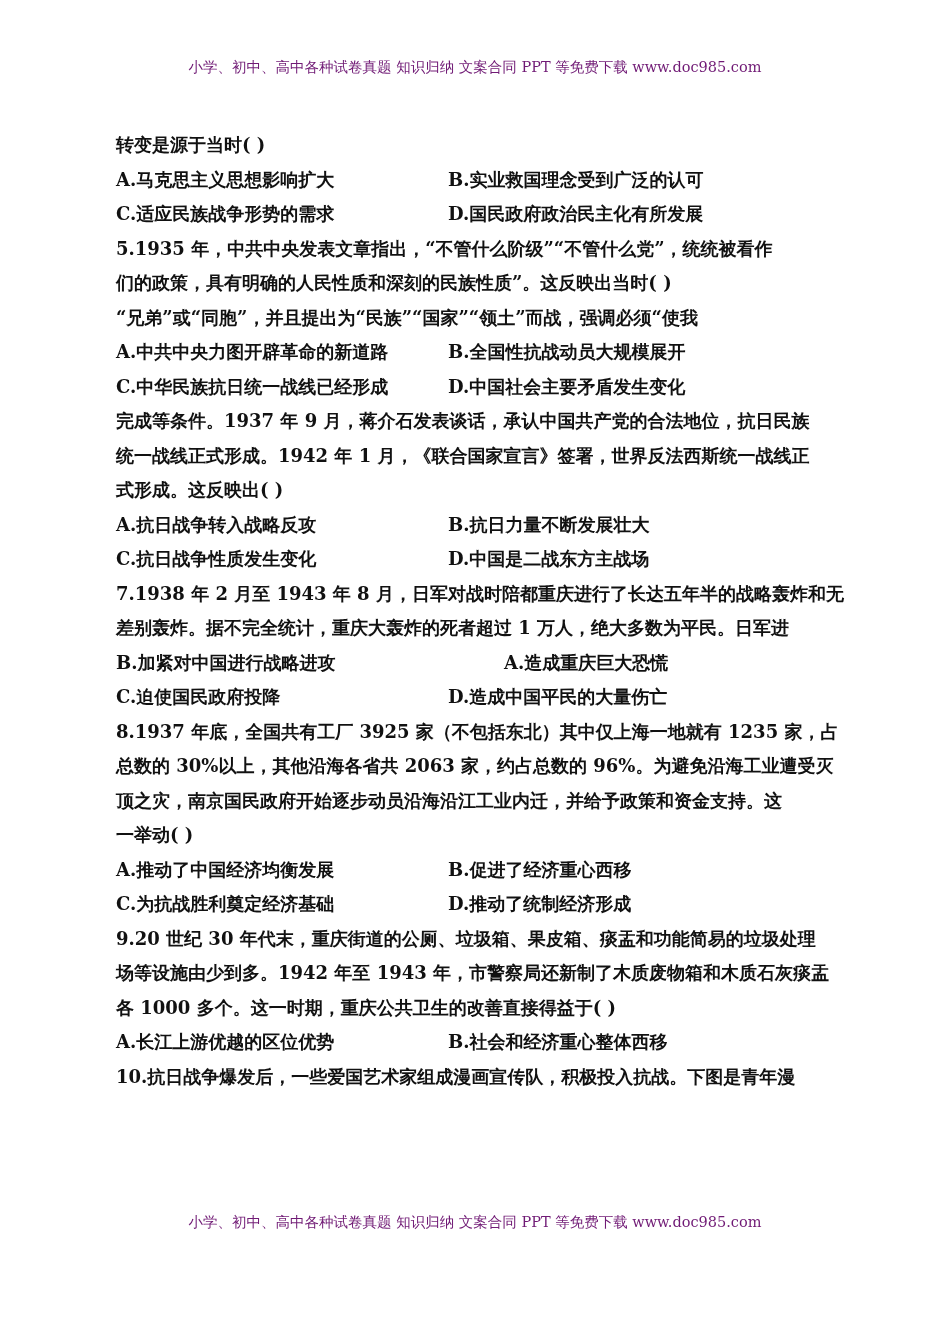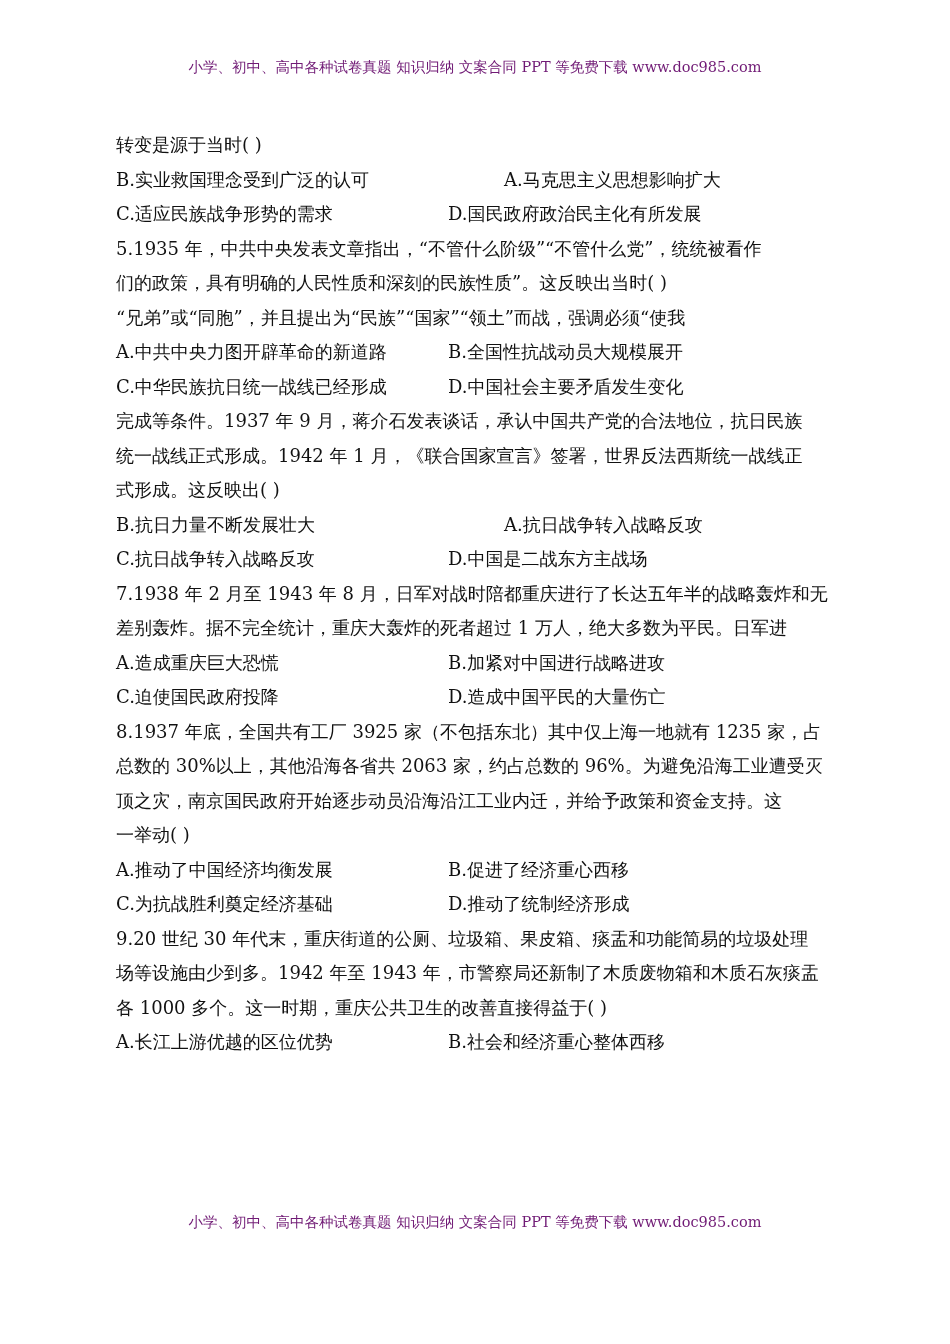--- a/index.html
+++ b/index.html
@@ -8,42 +8,42 @@
     font-family: "DejaVu Serif", "Liberation Serif", serif;
     color: #111111;
   }
   .page-header, .page-footer {
     position: absolute; left: 0; width: 950px; text-align: center;
     font-size: 14.5px; color: #701a75;
   }
   .page-header { top: 58px; }
   .page-footer { top: 1213px; }
   .content {
-    position: absolute; left: 116px; top: 128px; width: 720px;
+    position: absolute; left: 116px; top: 128px; width: 720px; font-weight: bold;
   }
   .line {
     height: 34.5px; line-height: 34.5px; font-size: 18px;
     white-space: nowrap; overflow: visible;
   }
   .options { display: flex; height: 34.5px; line-height: 34.5px; font-size: 18px; white-space: nowrap; }
   .opt { width: 332px; }
   .opt.right { width: 388px; }
 </style>
 </head>
 <body>
 
 <div class="page-header">小学、初中、高中各种试卷真题 知识归纳 文案合同 PPT 等免费下载   www.doc985.com</div>
 
 <div class="content">
 
   <div>
     <div class="line">转变是源于当时(   )</div>
     <div class="options">
+      <span class="opt">A.马克思主义思想影响扩大</span>
       <span class="opt right">B.实业救国理念受到广泛的认可</span>
-      <span class="opt">A.马克思主义思想影响扩大</span>
     </div>
     <div class="options">
       <span class="opt">C.适应民族战争形势的需求</span>
       <span class="opt right">D.国民政府政治民主化有所发展</span>
     </div>
   </div>
 
   <div>
     <div class="line">5.1935 年，中共中央发表文章指出，“不管什么阶级”“不管什么党”，统统被看作</div>
     <div class="line">们的政策，具有明确的人民性质和深刻的民族性质”。这反映出当时(   )</div>
@@ -56,35 +56,35 @@
       <span class="opt">C.中华民族抗日统一战线已经形成</span>
       <span class="opt right">D.中国社会主要矛盾发生变化</span>
     </div>
   </div>
 
   <div>
     <div class="line">完成等条件。1937 年 9 月，蒋介石发表谈话，承认中国共产党的合法地位，抗日民族</div>
     <div class="line">统一战线正式形成。1942 年 1 月，《联合国家宣言》签署，世界反法西斯统一战线正</div>
     <div class="line">式形成。这反映出(   )</div>
     <div class="options">
+      <span class="opt">A.抗日战争转入战略反攻</span>
       <span class="opt right">B.抗日力量不断发展壮大</span>
-      <span class="opt">A.抗日战争转入战略反攻</span>
     </div>
     <div class="options">
-      <span class="opt">C.抗日战争转入战略反攻</span>
+      <span class="opt">C.抗日战争性质发生变化</span>
       <span class="opt right">D.中国是二战东方主战场</span>
     </div>
   </div>
 
   <div>
     <div class="line">7.1938 年 2 月至 1943 年 8 月，日军对战时陪都重庆进行了长达五年半的战略轰炸和无</div>
     <div class="line">差别轰炸。据不完全统计，重庆大轰炸的死者超过 1 万人，绝大多数为平民。日军进</div>
     <div class="options">
+      <span class="opt right">B.加紧对中国进行战略进攻</span>
       <span class="opt">A.造成重庆巨大恐慌</span>
-      <span class="opt right">B.加紧对中国进行战略进攻</span>
     </div>
     <div class="options">
       <span class="opt">C.迫使国民政府投降</span>
       <span class="opt right">D.造成中国平民的大量伤亡</span>
     </div>
   </div>
 
   <div>
     <div class="line">8.1937 年底，全国共有工厂 3925 家（不包括东北）其中仅上海一地就有 1235 家，占</div>
     <div class="line">总数的 30%以上，其他沿海各省共 2063 家，约占总数的 96%。为避免沿海工业遭受灭</div>
@@ -103,16 +103,19 @@
   <div>
     <div class="line">9.20 世纪 30 年代末，重庆街道的公厕、垃圾箱、果皮箱、痰盂和功能简易的垃圾处理</div>
     <div class="line">场等设施由少到多。1942 年至 1943 年，市警察局还新制了木质废物箱和木质石灰痰盂</div>
     <div class="line">各 1000 多个。这一时期，重庆公共卫生的改善直接得益于(   )</div>
     <div class="options">
       <span class="opt">A.长江上游优越的区位优势</span>
       <span class="opt right">B.社会和经济重心整体西移</span>
     </div>
   </div>
 
+  <div>
+    <div class="line">10.抗日战争爆发后，一些爱国艺术家组成漫画宣传队，积极投入抗战。下图是青年漫</div>
+  </div>
 
 </div>
 
 <div class="page-footer">小学、初中、高中各种试卷真题 知识归纳 文案合同 PPT 等免费下载   www.doc985.com</div>
 
 </body></html>

